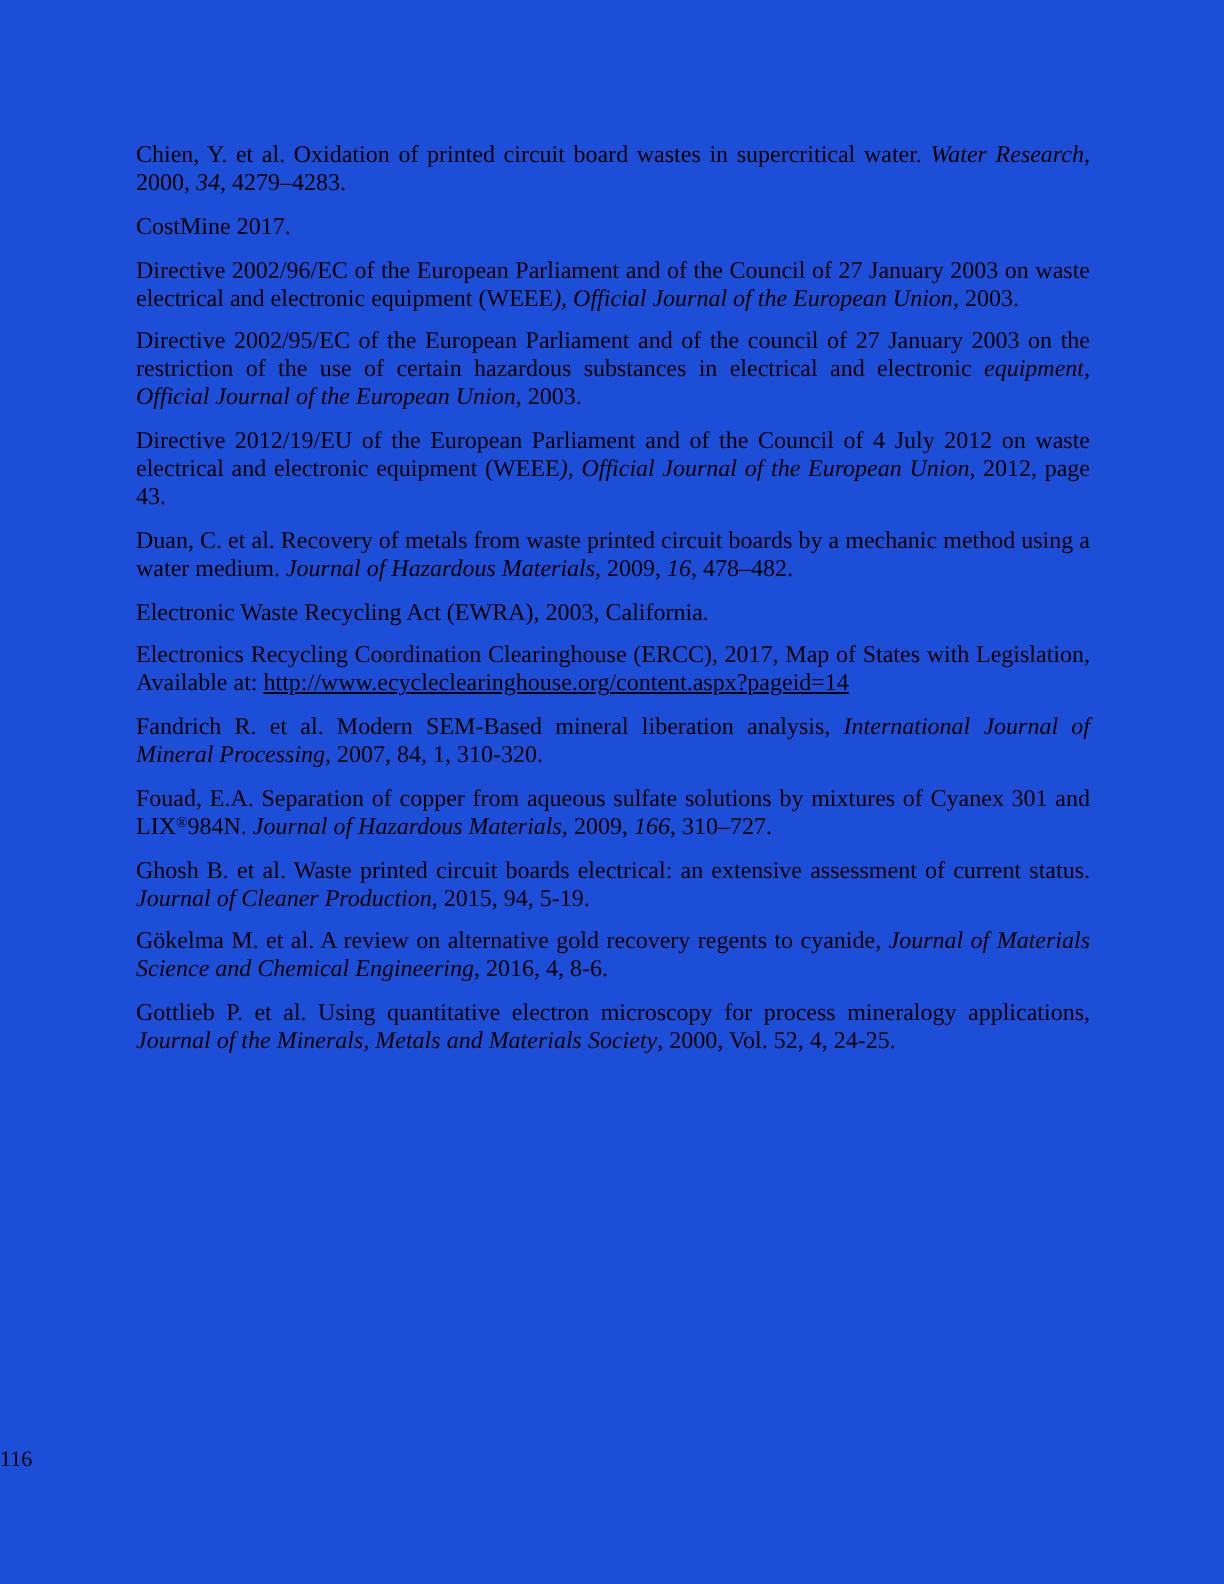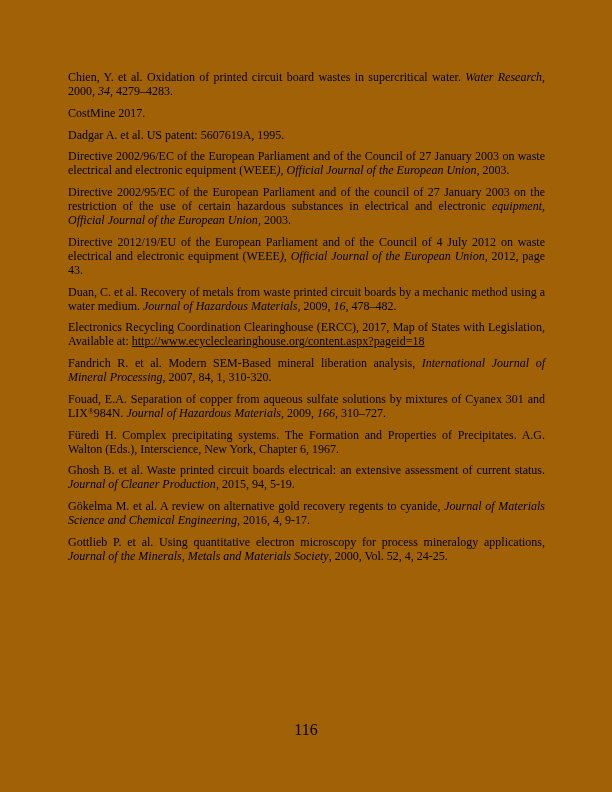--- a/index.html
+++ b/index.html
@@ -5,60 +5,58 @@
   html, body { margin: 0; padding: 0; }
   body {
     width: 612px; height: 792px;
     background: #ffffff;
     font-family: "Liberation Serif", "DejaVu Serif", serif;
     color: #000000;
   }
   .page {
     position: relative;
     width: 612px; height: 792px;
-    background: #a16207;
+    background: #1d4ed8;
     overflow: hidden;
   }
   .textblock {
     position: absolute;
     left: 68px; top: 70px; width: 477px;
   }
   p.ref {
     margin: 0 0 7.75px 0;
     font-size: 12px;
     line-height: 14px;
     text-align: justify;
     color: #000000;
   }
   p.ref .it { font-style: italic; }
   p.ref .ul { text-decoration: underline; }
   p.ref sup { font-size: 7.5px; line-height: 0; vertical-align: 3.5px; }
   .page-number {
     position: absolute;
     left: 0; top: 723px; width: 612px;
-    text-align: center;
-    font-size: 16px;
+    font-size: 11px;
     line-height: 14px;
     color: #000000;
   }
 </style>
 </head>
 <body>
 
 <div class="page">
   <div class="textblock">
       <p class="ref"><span>Chien, Y. et al. Oxidation of printed circuit board wastes in supercritical water. </span><span class="it">Water Research,</span><span> 2000, </span><span class="it">34</span><span>, 4279–4283.</span></p>
       <p class="ref"><span>CostMine 2017.</span></p>
-      <p class="ref"><span>Dadgar A. et al. US patent: 5607619A, 1995.</span></p>
       <p class="ref"><span>Directive 2002/96/EC of the European Parliament and of the Council of 27 January 2003 on waste electrical and electronic equipment (WEEE</span><span class="it">), Official Journal of the European Union</span><span>, 2003.</span></p>
       <p class="ref"><span>Directive 2002/95/EC of the European Parliament and of the council of 27 January 2003 on the restriction of the use of certain hazardous substances in electrical and electronic </span><span class="it">equipment, Official Journal of the European Union</span><span>, 2003.</span></p>
       <p class="ref"><span>Directive 2012/19/EU of the European Parliament and of the Council of 4 July 2012 on waste electrical and electronic equipment (WEEE</span><span class="it">), Official Journal of the European Union</span><span>, 2012, page 43.</span></p>
       <p class="ref"><span>Duan, C. et al. Recovery of metals from waste printed circuit boards by a mechanic method using a water medium. </span><span class="it">Journal of Hazardous Materials,</span><span> 2009, </span><span class="it">16</span><span>, 478–482.</span></p>
-      <p class="ref"><span>Electronics Recycling Coordination Clearinghouse (ERCC), 2017, Map of States with Legislation, Available at: </span><span class="ul">http://www.ecycleclearinghouse.org/content.aspx?pageid=18</span></p>
+      <p class="ref"><span>Electronic Waste Recycling Act (EWRA), 2003, California.</span></p>
+      <p class="ref"><span>Electronics Recycling Coordination Clearinghouse (ERCC), 2017, Map of States with Legislation, Available at: </span><span class="ul">http://www.ecycleclearinghouse.org/content.aspx?pageid=14</span></p>
       <p class="ref"><span>Fandrich R. et al. Modern SEM-Based mineral liberation analysis, </span><span class="it">International Journal of Mineral Processing</span><span>, 2007, 84, 1, 310-320.</span></p>
       <p class="ref"><span>Fouad, E.A. Separation of copper from aqueous sulfate solutions by mixtures of Cyanex 301 and LIX</span><sup>®</sup><span>984N. </span><span class="it">Journal of Hazardous Materials,</span><span> 2009, </span><span class="it">166</span><span>, 310–727.</span></p>
-      <p class="ref"><span>Füredi H. Complex precipitating systems. The Formation and Properties of Precipitates. A.G. Walton (Eds.), Interscience, New York, Chapter 6, 1967.</span></p>
       <p class="ref"><span>Ghosh B. et al. Waste printed circuit boards electrical: an extensive assessment of current status. </span><span class="it">Journal of Cleaner Production</span><span>, 2015, 94, 5-19.</span></p>
-      <p class="ref"><span>Gökelma M. et al. A review on alternative gold recovery regents to cyanide, </span><span class="it">Journal of Materials Science and Chemical Engineering</span><span>, 2016, 4, 9-17.</span></p>
+      <p class="ref"><span>Gökelma M. et al. A review on alternative gold recovery regents to cyanide, </span><span class="it">Journal of Materials Science and Chemical Engineering</span><span>, 2016, 4, 8-6.</span></p>
       <p class="ref"><span>Gottlieb P. et al. Using quantitative electron microscopy for process mineralogy applications, </span><span class="it">Journal of the Minerals, Metals and Materials Society</span><span>, 2000, Vol. 52, 4, 24-25.</span></p>
     </div>
   <div class="page-number">116</div>
 </div>
 
 </body></html>

